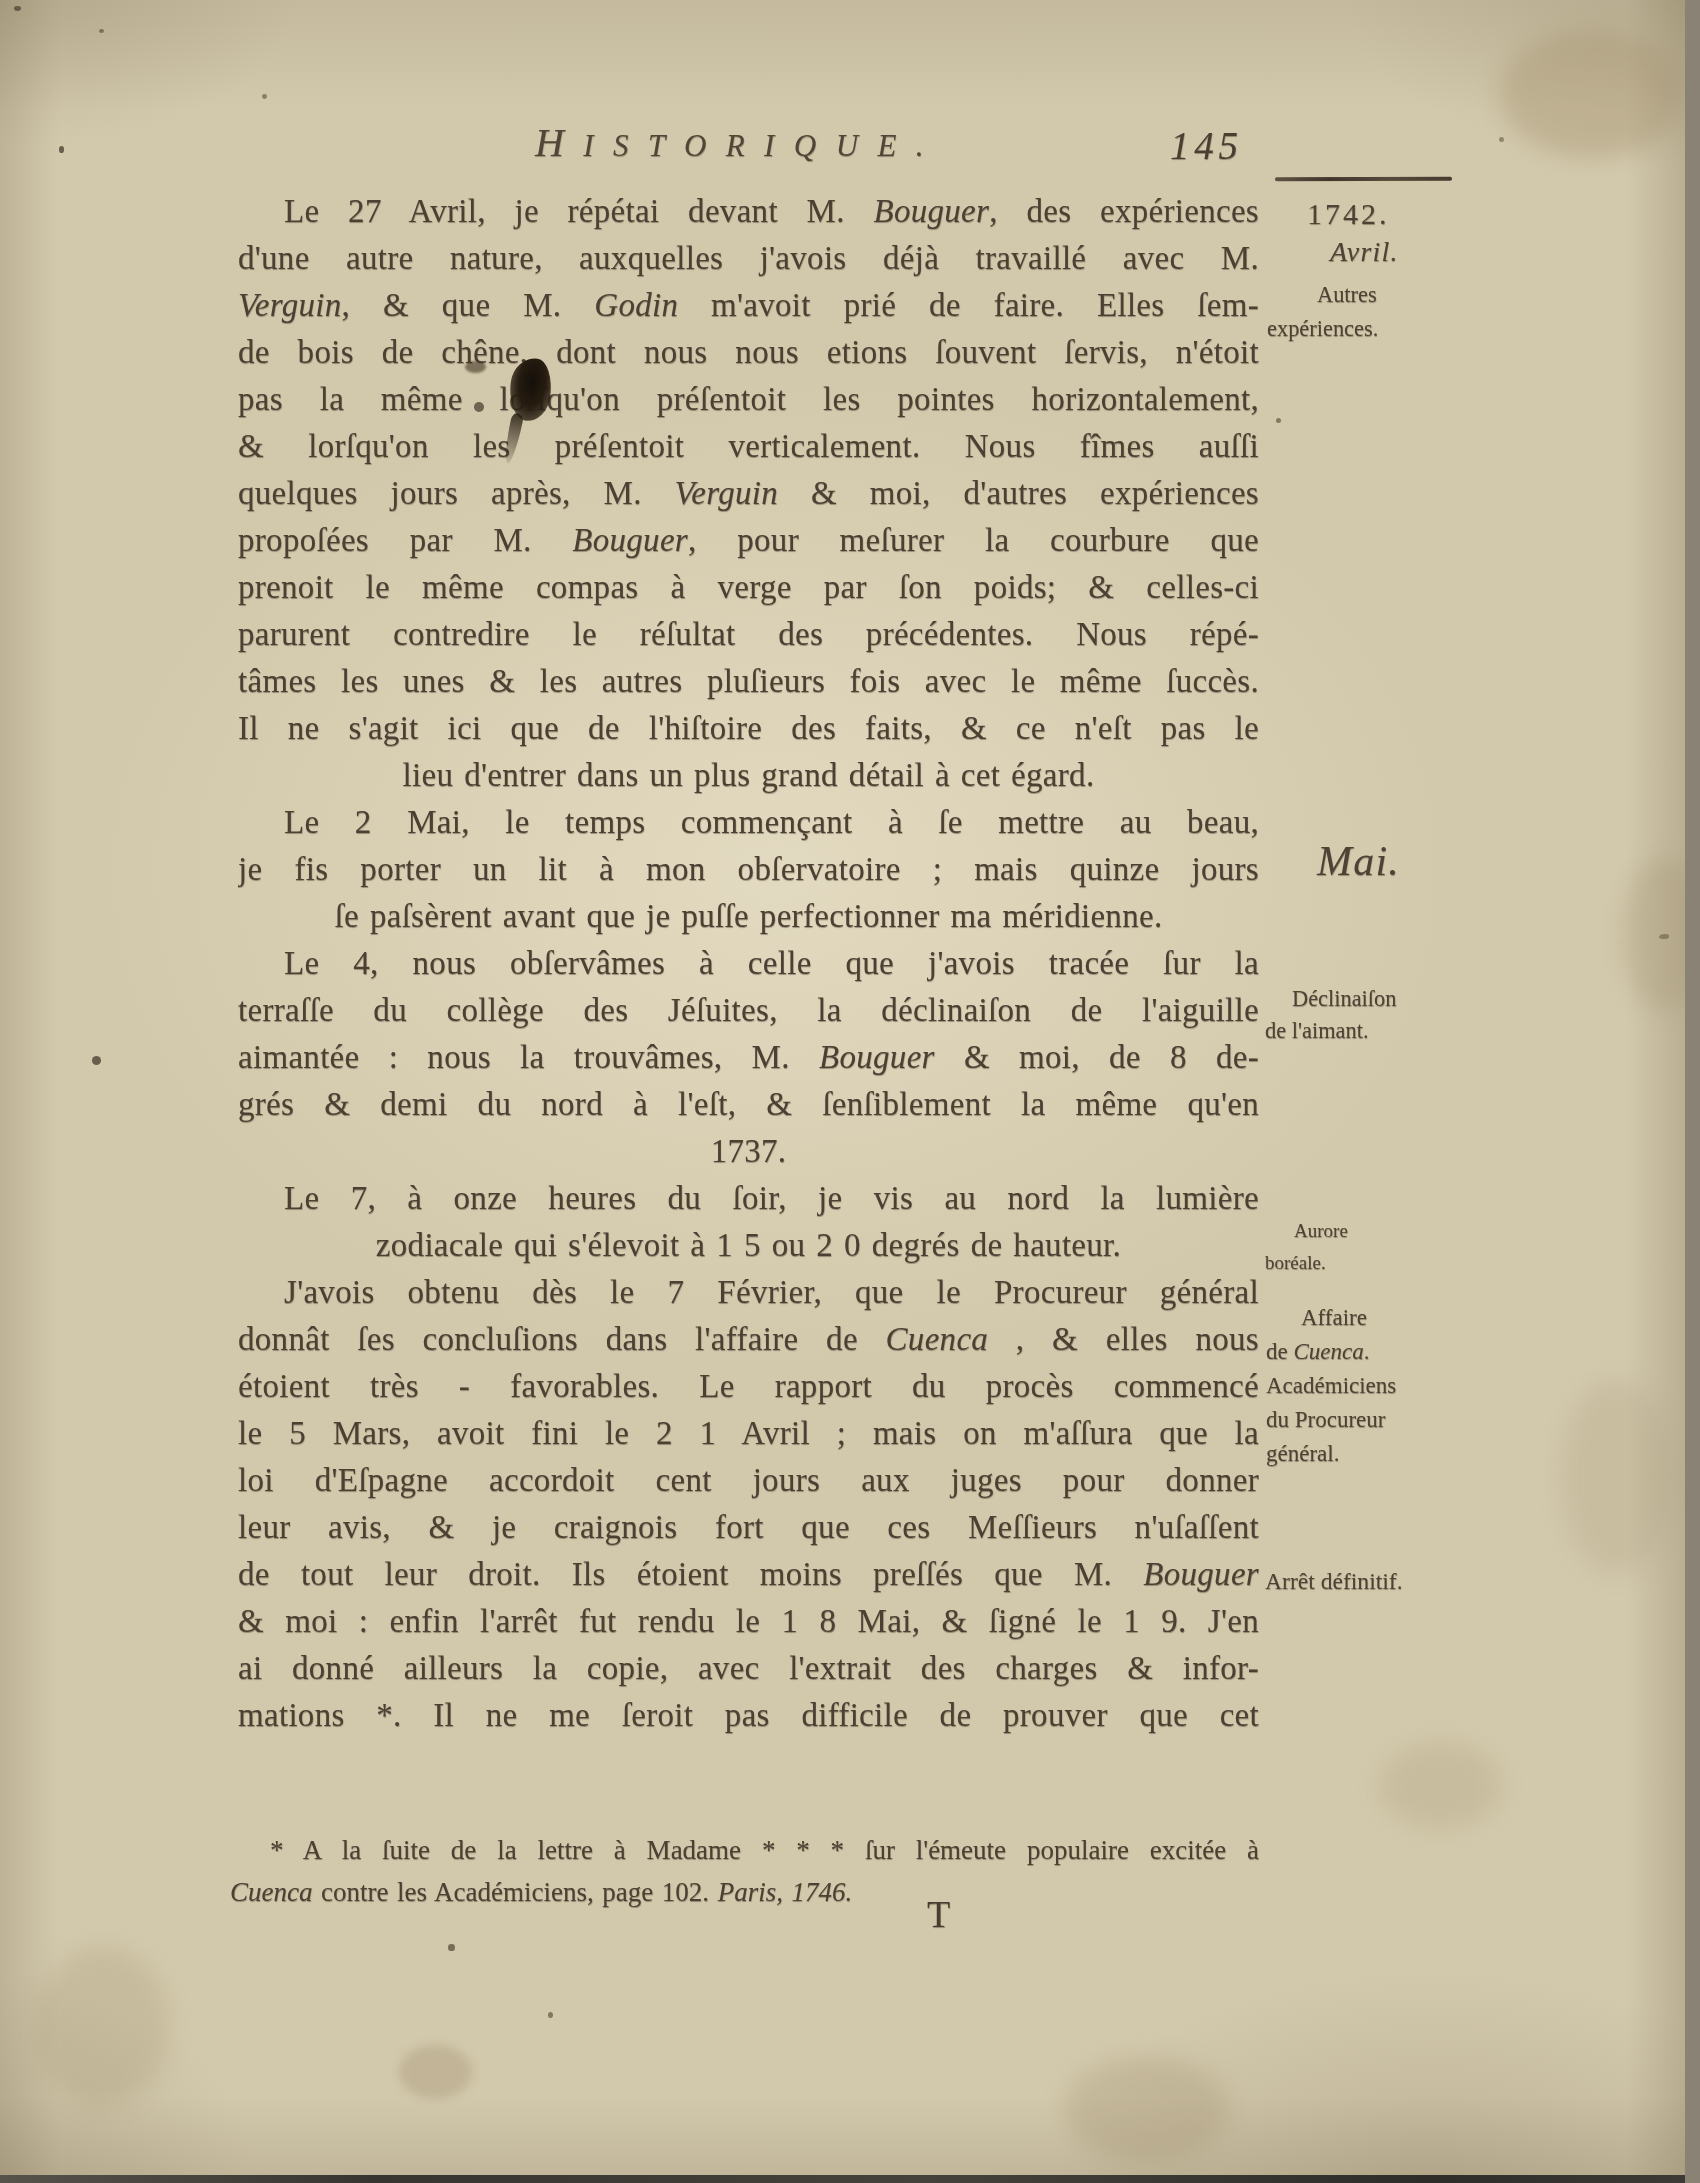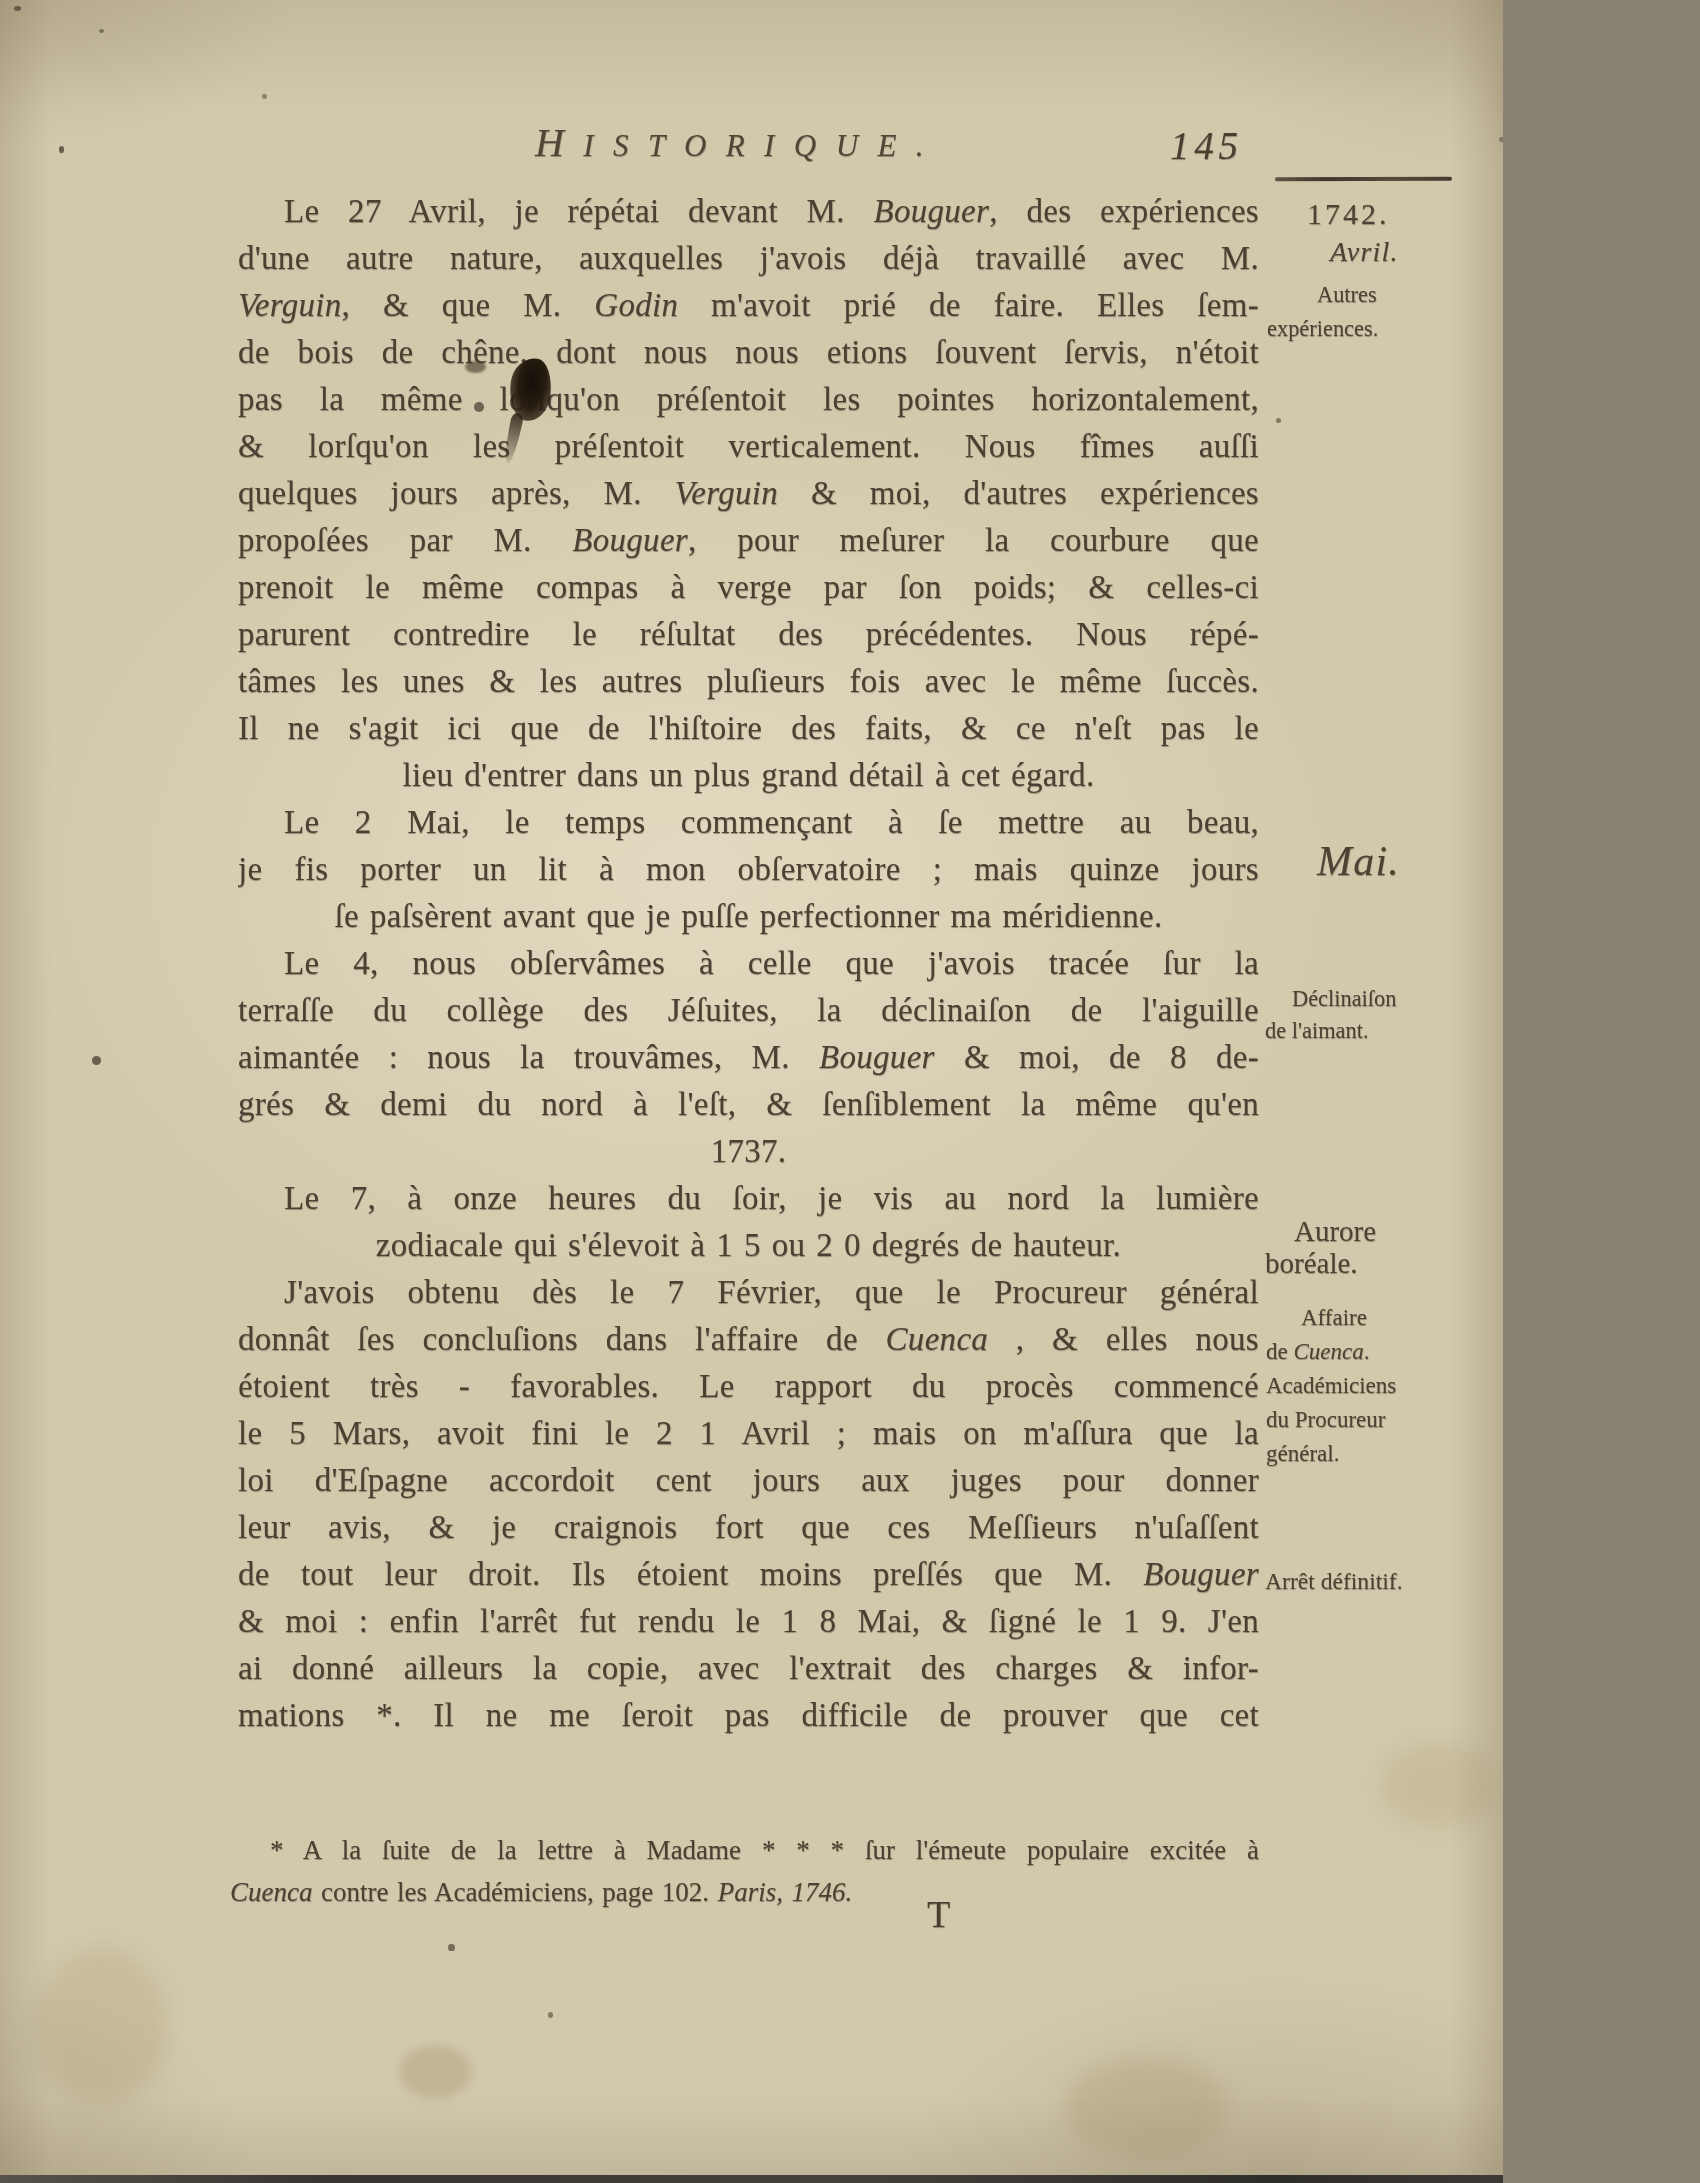--- a/index.html
+++ b/index.html
@@ -1,18 +1,18 @@
 <!DOCTYPE html>
 <html style="font-size:9.7px"><head>
 <meta charset="utf-8">
 <style>
   html, body { margin: 0; padding: 0; background: #8a8274; }
   .page {
     position: relative;
-    width: 1503px; height: 2183px;
+    width: 1685px; height: 2183px;
     overflow: hidden;
     font-family: "Liberation Serif", "DejaVu Serif", serif;
     color: #4c4033;
     background-color: #d2c8ab;
     background-image:
       radial-gradient(ellipse 908px 666px at 46% 40%, rgba(240,233,210,0.55), rgba(240,233,210,0) 75%),
       radial-gradient(ellipse 424px 212px at 0% 0%, rgba(120,104,76,0.22), rgba(120,104,76,0) 70%),
       radial-gradient(ellipse 484px 242px at 100% 0%, rgba(125,110,80,0.20), rgba(125,110,80,0) 70%),
       radial-gradient(ellipse 545px 303px at 85% 100%, rgba(120,104,76,0.22), rgba(120,104,76,0) 70%),
       radial-gradient(ellipse 363px 303px at 0% 100%, rgba(120,104,76,0.20), rgba(120,104,76,0) 70%),
@@ -65,21 +65,21 @@
   
   .mn { position: absolute; color: #4e4234; }
   .mn .mln { text-align: left; }
   .mn-year  { left: 1307px; top: 197px;  font-size: 30px; letter-spacing: 3px; }
   .mn-april { left: 1330px; top: 236px;  font-size: 28px; font-style: italic; letter-spacing: 1.2px; }
   .mn-autres { left: 1267px; top: 278px; width: 209px; font-size: 22.4px; line-height: 34px; }
   .mn-autres .mln:first-child { padding-left: 50px; }
   .mn-mai   { left: 1317px; top: 837px; font-size: 42px; font-style: italic; letter-spacing: 1.2px; }
   .mn-declinaison { left: 1265px; top: 983px; width: 212px; font-size: 22.4px; line-height: 32px; }
   .mn-declinaison .mln:first-child { padding-left: 27px; }
-  .mn-aurore { left: 1265px; top: 1215px; width: 206px; font-size: 29px; line-height: 32px; }
+  .mn-aurore { left: 1265px; top: 1215px; width: 206px; font-size: 19px; line-height: 32px; }
   .mn-aurore .mln:first-child { padding-left: 29px; }
   .mn-cuenca { left: 1266px; top: 1301px; width: 212px; font-size: 23px; line-height: 34px; }
   .mn-cuenca .mln:first-child { padding-left: 35px; }
   .mn-arret { left: 1265px; top: 1568px; font-size: 23.6px; white-space: nowrap; }
 
   
   .blot {
     position: absolute; left: 510px; top: 358px; width: 41px; height: 63px;
     background: radial-gradient(ellipse at 52% 38%, #140f09 0%, #261c10 45%, rgba(40,30,18,0.8) 68%, rgba(40,30,18,0) 100%);
     border-radius: 58% 42% 52% 48% / 42% 58% 42% 58%;

